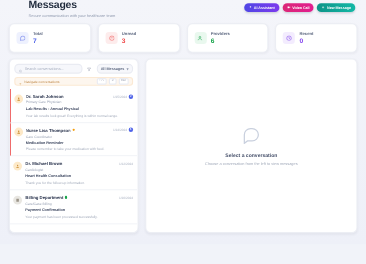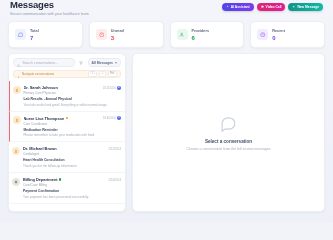--- a/index.html
+++ b/index.html
@@ -14,20 +14,21 @@
     position: relative;
     background: linear-gradient(180deg,#f4f5fa 0%, #eef0f8 100%);
     padding: 0 8px;
   }
 
   
   .header {
     display: flex; align-items: flex-start; justify-content: space-between;
     padding: 1px 2px 0 2px;
     height: 20px;
+    margin-left: 16px;
   }
   .head-left { padding-top: 0px; }
   .page-title {
     font-size: 9.5px; font-weight: bold; color: #1e293b;
     line-height: 8px; letter-spacing: -0.2px;
   }
   .page-sub {
     font-size: 3.6px; color: #8e98ad; margin-top: 3px; line-height: 5px;
   }
   .head-actions { display: flex; gap: 3px; padding-top: 1.5px; }

